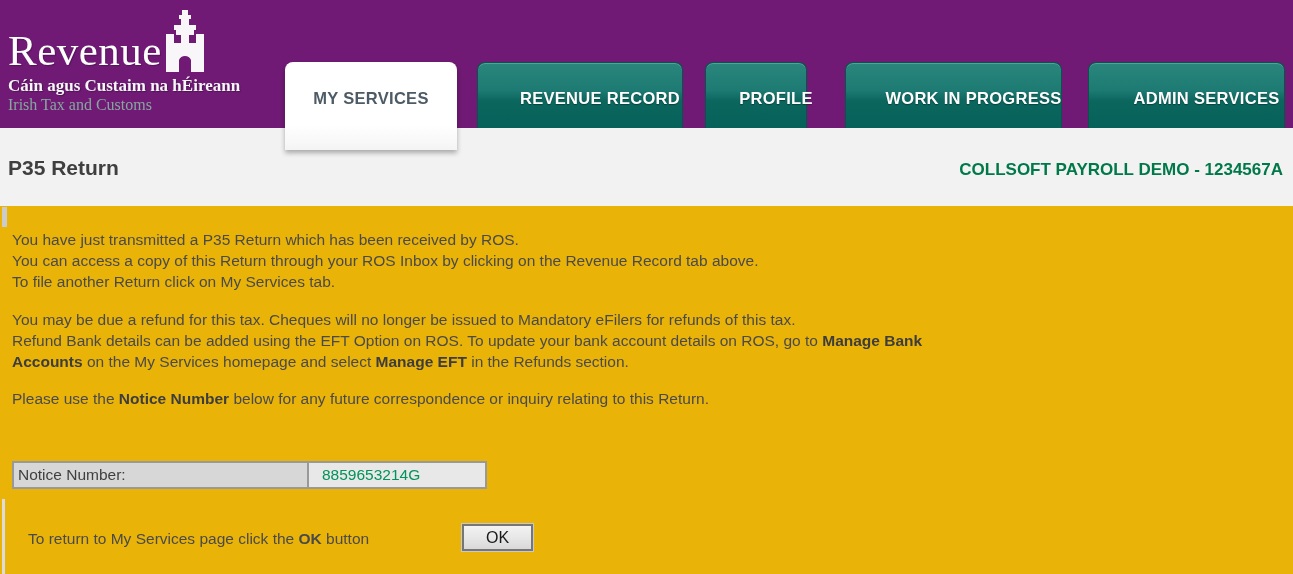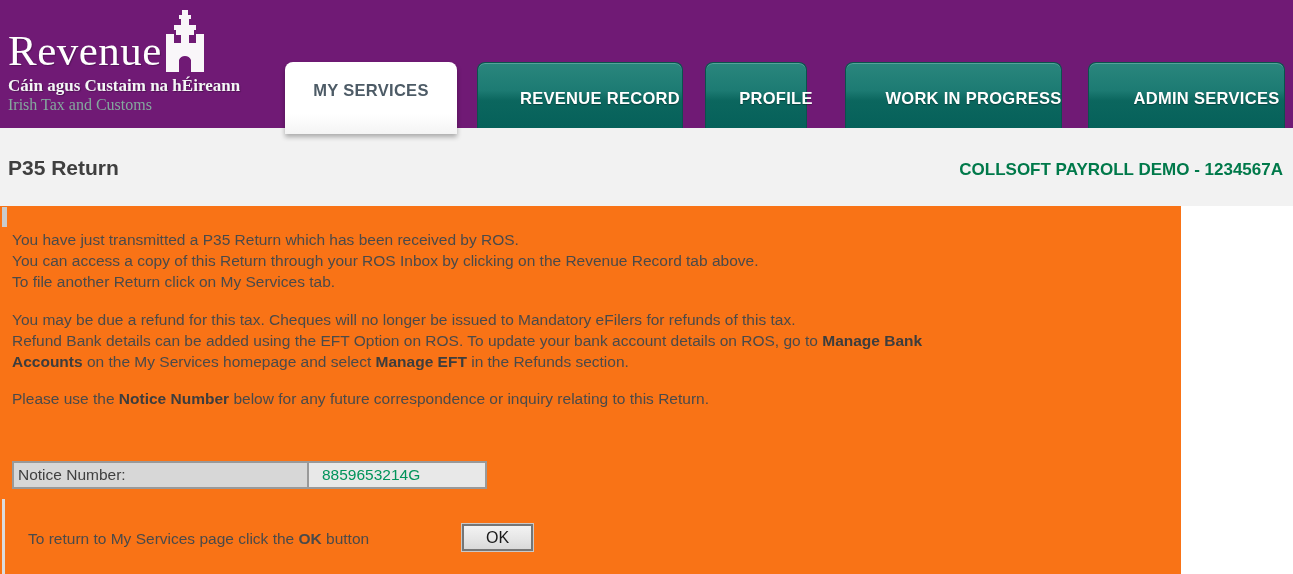--- a/index.html
+++ b/index.html
@@ -17,35 +17,35 @@
   .logo-english{position:absolute;left:0;top:92px;font-family:"Liberation Serif",serif;
               font-size:16px;color:#84a89d;white-space:nowrap;}
 
   
   .tab{position:absolute;top:62px;height:66px;box-sizing:border-box;border-radius:8px 8px 0 0;
        display:flex;align-items:center;justify-content:center;cursor:pointer;
        font-size:16.5px;font-weight:bold;letter-spacing:0.3px;white-space:nowrap;}
   .tab-inactive{color:#ffffff;border:1px solid #0a534c;border-bottom:none;
        background:linear-gradient(180deg,#2a867d 0%,#1d7b73 42%,#0b665e 58%,#06615a 100%);
        box-shadow:inset 0 1px 0 #55a199;text-shadow:0 1px 1px rgba(0,0,0,0.35);padding-top:6px;padding-left:40px;}
-  .tab-active{height:72px;background:linear-gradient(180deg,#ffffff 0%,#ffffff 72%,#f4f4f4 100%);
+  .tab-active{height:88px;background:linear-gradient(180deg,#ffffff 0%,#ffffff 72%,#f4f4f4 100%);
        color:#4d5b66;z-index:5;box-shadow:0 3px 5px rgba(0,0,0,0.30);padding-bottom:16px;}
   #tab-my-services{left:285px;width:172px;}
   #tab-revenue-record{left:477px;width:206px;}
   #tab-profile{left:705px;width:102px;}
   #tab-work-in-progress{left:845px;width:217px;}
   #tab-admin-services{left:1088px;width:197px;}
 
   
   .titleband{position:absolute;left:0;top:128px;width:1293px;height:78px;background:#f2f2f2;}
   .page-title{position:absolute;left:8px;top:28px;font-size:21px;font-weight:bold;color:#3f3f3f;}
   .account-name{position:absolute;right:10px;top:32px;font-size:17px;font-weight:bold;color:#00794a;}
 
   
-  .content{position:absolute;left:0;top:206px;width:1181px;height:368px;background:#f97316;
+  .content{position:absolute;left:0;top:206px;width:1293px;height:368px;background:#eab308;
            font-size:15.5px;color:#4a4a4a;}
   .para{position:absolute;left:12px;line-height:21px;white-space:nowrap;}
   #para1{top:23px;}
   #para2{top:103px;}
   #para3{top:182px;}
   .para b{color:#3d3d3d;}
 
   .notice-table{position:absolute;left:12px;top:255px;width:471px;display:flex;
                 border:2px solid #999999;}
   .notice-label-cell{width:289px;background:#d7d7d7;border-right:2px solid #999999;

